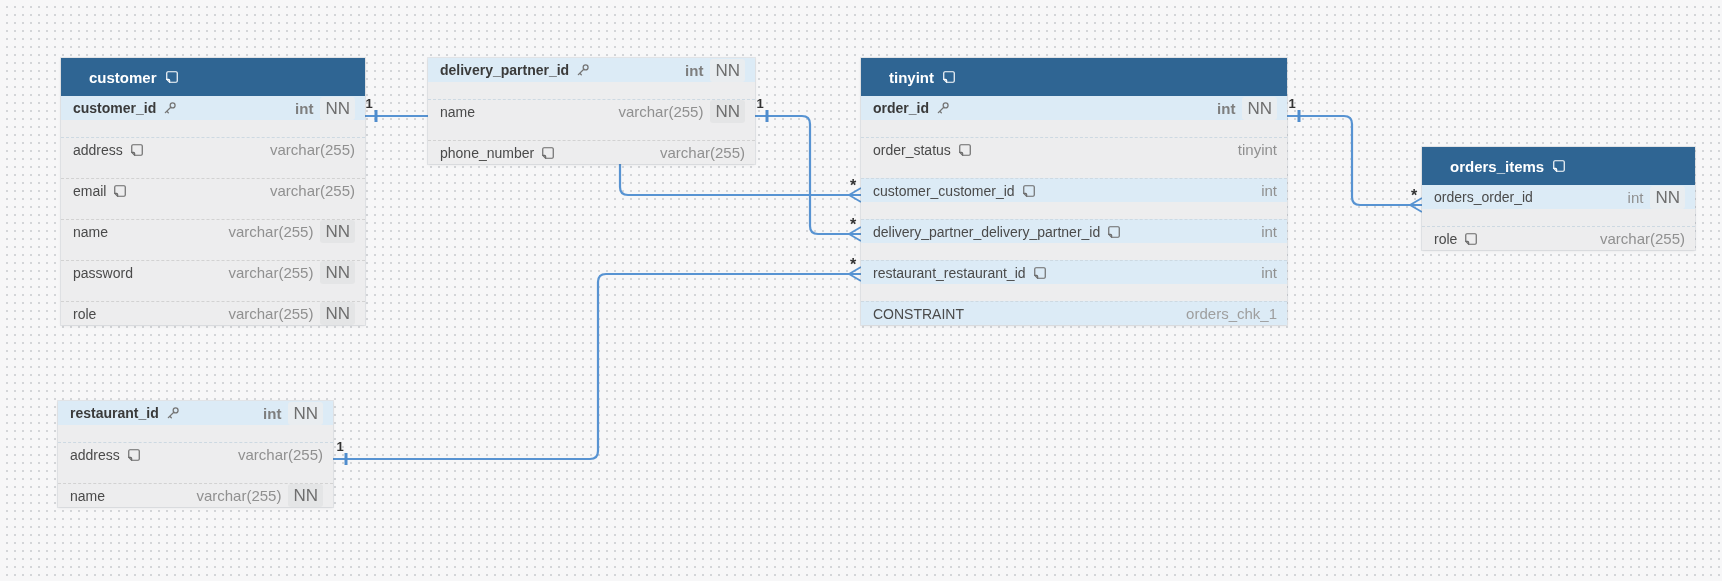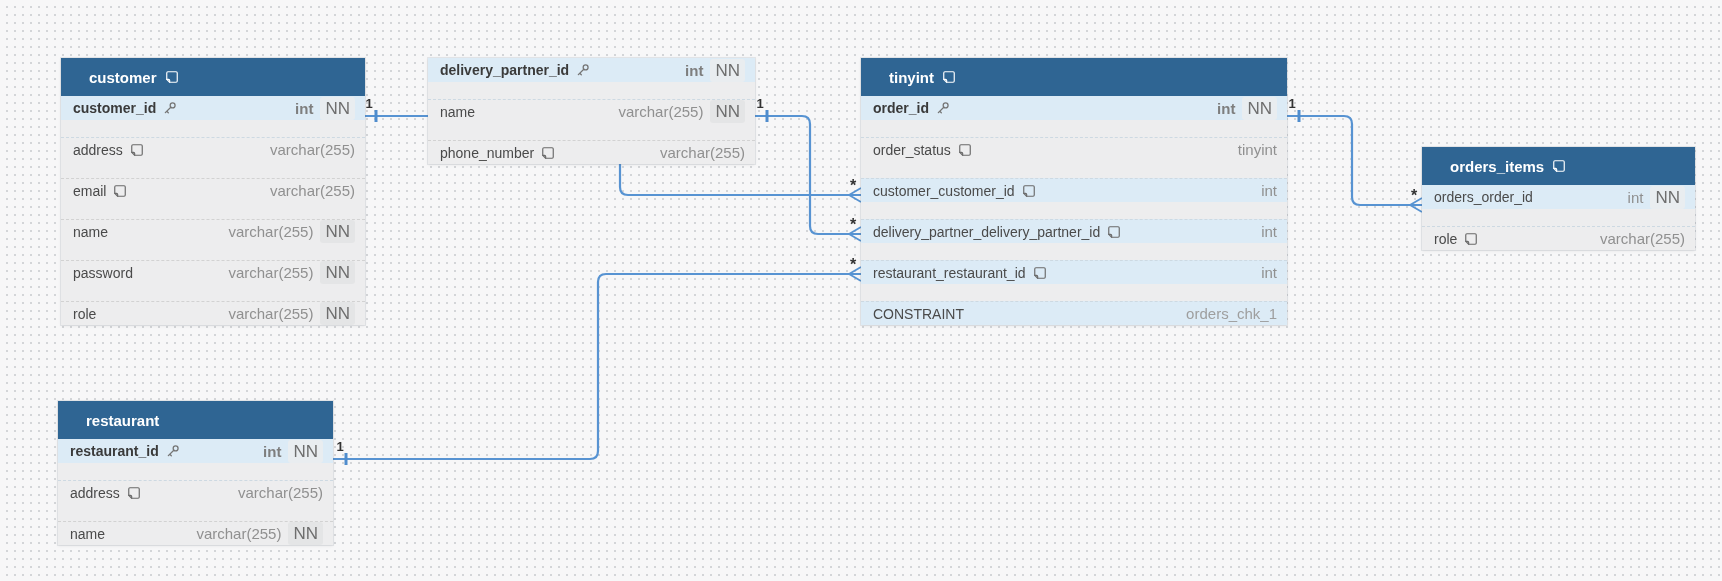--- a/index.html
+++ b/index.html
@@ -291,23 +291,20 @@
               <path d="M8 21 v-3 a2 2 0 0 0-2-2 H3"></path>
             </svg>
         </span>
         <span class="spacer"></span>
         <span class="ctype">varchar(255)</span>
       </div>
     </div>
   </div>
 
   <div class="table" style="left:58px; top:401px; width:275px;">
-    <div class="thead">
-      <span class="tname">restaurant</span>
-    </div>
     <div class="tbody">
       <div class="row key">
         <span class="cname pk">restaurant_id</span>
         <span class="icon key-ic">
           <svg width="14" height="14" viewBox="0 0 24 24" fill="none" stroke="currentColor" stroke-width="2.2" stroke-linecap="round">
               <circle cx="16.5" cy="7.5" r="4.2"></circle>
               <path d="M13.4 10.6 L4 20 M6.5 17.5 l2.6 2.6"></path>
             </svg>
         </span>
         <span class="spacer"></span>

